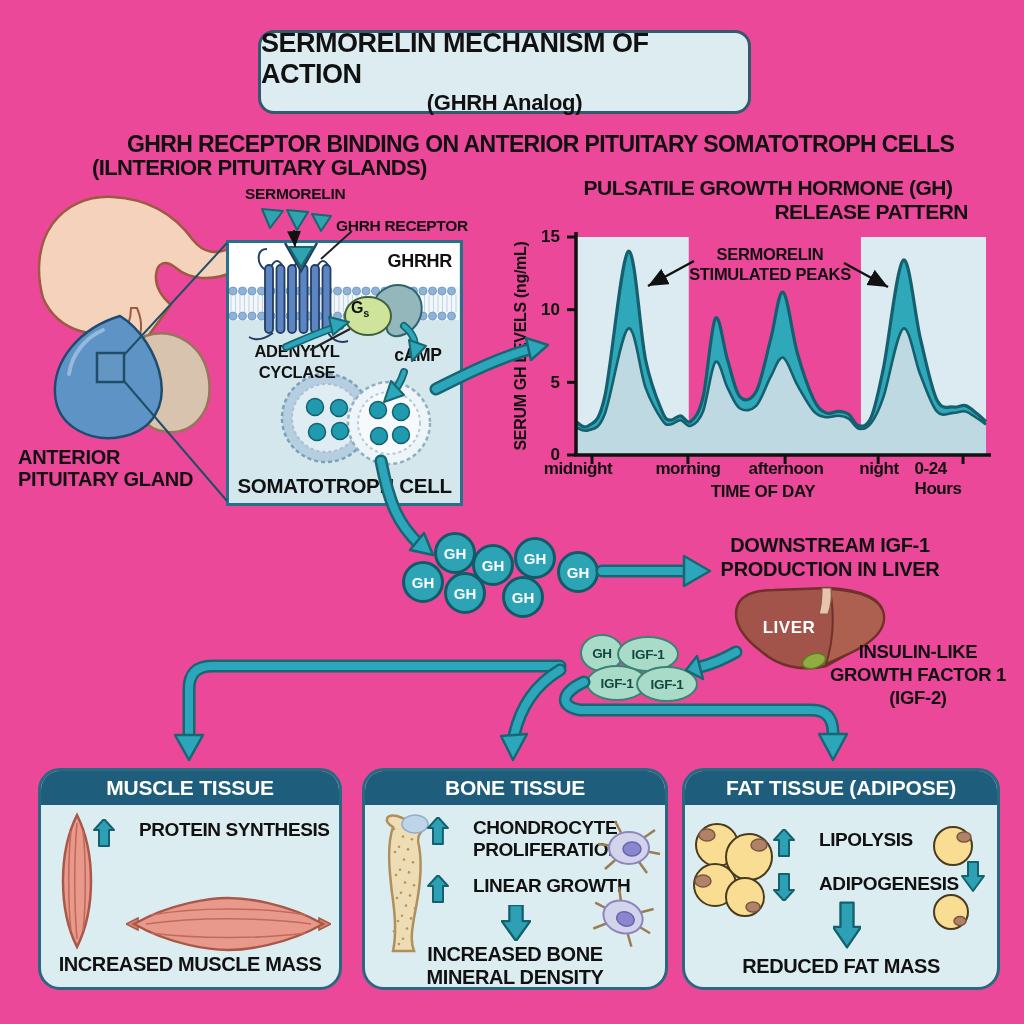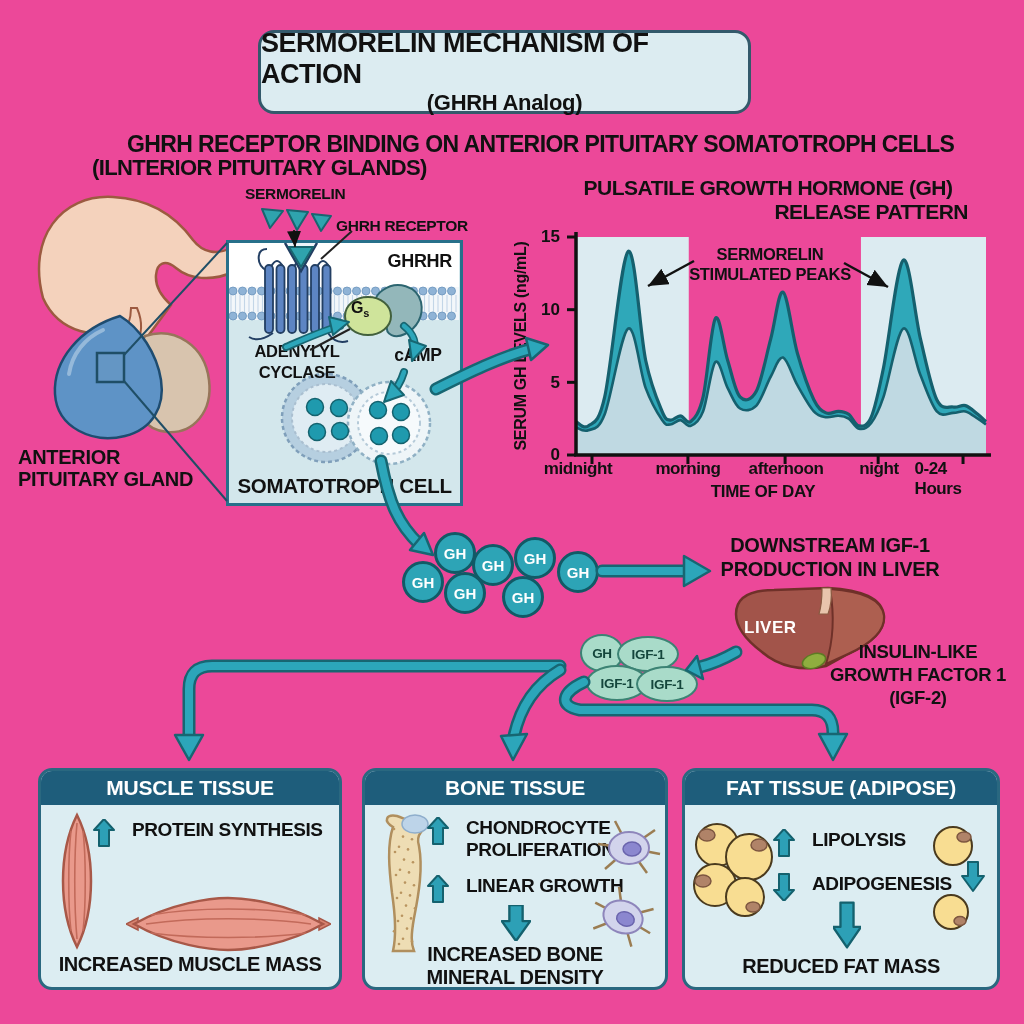--- a/index.html
+++ b/index.html
@@ -24,26 +24,26 @@
   #plot{position:absolute;left:576px;top:237px;overflow:visible;}
   .ytick{position:absolute;width:28px;text-align:right;font-size:17px;font-weight:bold;transform:translateY(-50%);}
   .xtick{position:absolute;top:459px;font-size:17px;font-weight:bold;transform:translateX(-50%);letter-spacing:-0.4px;}
   .gh-circle{position:absolute;width:42px;height:42px;border-radius:50%;background:#2da4b6;
              border:3px solid #115a66;color:#fff;display:flex;align-items:center;justify-content:center;
              font-size:15px;font-weight:bold;box-sizing:border-box;}
   .igf-oval{position:absolute;background:#a9dbc9;border:2.5px solid #3c8374;border-radius:50%;
             color:#14463c;display:flex;align-items:center;justify-content:center;
             font-size:13.5px;font-weight:bold;box-sizing:border-box;letter-spacing:-0.3px;}
   
-  .tbox{position:absolute;top:768px;height:222px;border:3.5px solid #2a6880;border-radius:14px;
+  .tbox{position:absolute;top:768px;height:222px;border:3.5px solid #2a6880;border-radius:22px;
         background:#dcedf2;box-sizing:border-box;overflow:hidden;}
   .tbox-h{height:34px;background:#1e5d7b;color:#fff;display:flex;align-items:center;justify-content:center;
           font-size:21px;font-weight:bold;letter-spacing:-0.2px;}
   .tbox-b{position:relative;height:181px;}
-  .row{position:absolute;display:flex;align-items:flex-start;gap:17px;}
+  .row{position:absolute;display:flex;align-items:flex-start;gap:24px;}
   .rt{font-size:19px;font-weight:bold;line-height:22px;letter-spacing:-0.4px;}
   .outcome{position:absolute;left:0;right:0;text-align:center;font-size:20px;font-weight:bold;
            letter-spacing:-0.4px;line-height:23px;}
   #arrows{position:absolute;left:0;top:0;pointer-events:none;z-index:60;}
 </style>
 </head>
 <body>
 
 <div class="canvas">
 
@@ -275,21 +275,21 @@
     <div>DOWNSTREAM IGF-1</div>
     <div>PRODUCTION IN LIVER</div>
   </div>
   <svg class="abs" style="left:730px;top:584px" width="160" height="92" viewBox="0 0 160 92">
     <path d="M 6,30 C 6,12 22,6 44,6 L 98,4 C 132,6 152,14 154,32 C 155,47 140,60 118,70 L 96,82
              C 72,88 48,82 32,68 C 16,56 6,44 6,30 Z" fill="#a2544a" stroke="#6f3129" stroke-width="2.5"></path>
     <path d="M 100,5 C 130,7 152,15 154,32 C 155,47 140,60 118,70 L 96,80 C 104,55 104,28 100,5 Z" fill="#ad5f50" stroke="#6f3129" stroke-width="2"></path>
     <path d="M 92,4 L 101,4 C 102,14 101,22 98,30 L 89,30 C 92,20 92,12 92,4 Z" fill="#e8c4ac" stroke="#8a5a42" stroke-width="1.2"></path>
     <ellipse cx="84" cy="77" rx="12" ry="7" transform="rotate(-18 84 77)" fill="#8fae3f" stroke="#5d7a24" stroke-width="1.5"></ellipse>
   </svg>
-  <div class="abs bold" style="left:744px;top:618px;width:90px;text-align:left;font-size:17px;color:#fff;letter-spacing:0.5px">LIVER</div>
+  <div class="abs bold" style="left:744px;top:618px;width:90px;text-align:center;font-size:17px;color:#fff;letter-spacing:0.5px">LIVER</div>
   <div class="igf-oval" style="left:580px;top:634px;width:44px;height:38px">GH</div>
   <div class="igf-oval" style="left:617px;top:636px;width:62px;height:36px">IGF-1</div>
   <div class="igf-oval" style="left:586px;top:665px;width:62px;height:36px">IGF-1</div>
   <div class="igf-oval" style="left:636px;top:666px;width:62px;height:36px">IGF-1</div>
   <div class="abs bold" style="left:828px;top:640px;width:180px;text-align:center;font-size:18.5px;line-height:23px">
     <div>INSULIN-LIKE</div>
     <div>GROWTH FACTOR 1</div>
     <div>(IGF-2)</div>
   </div>
 

